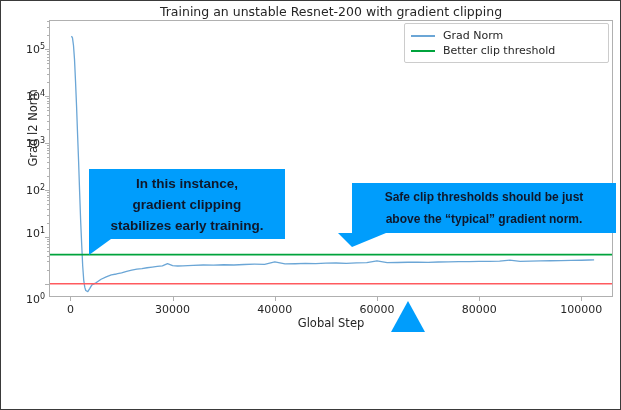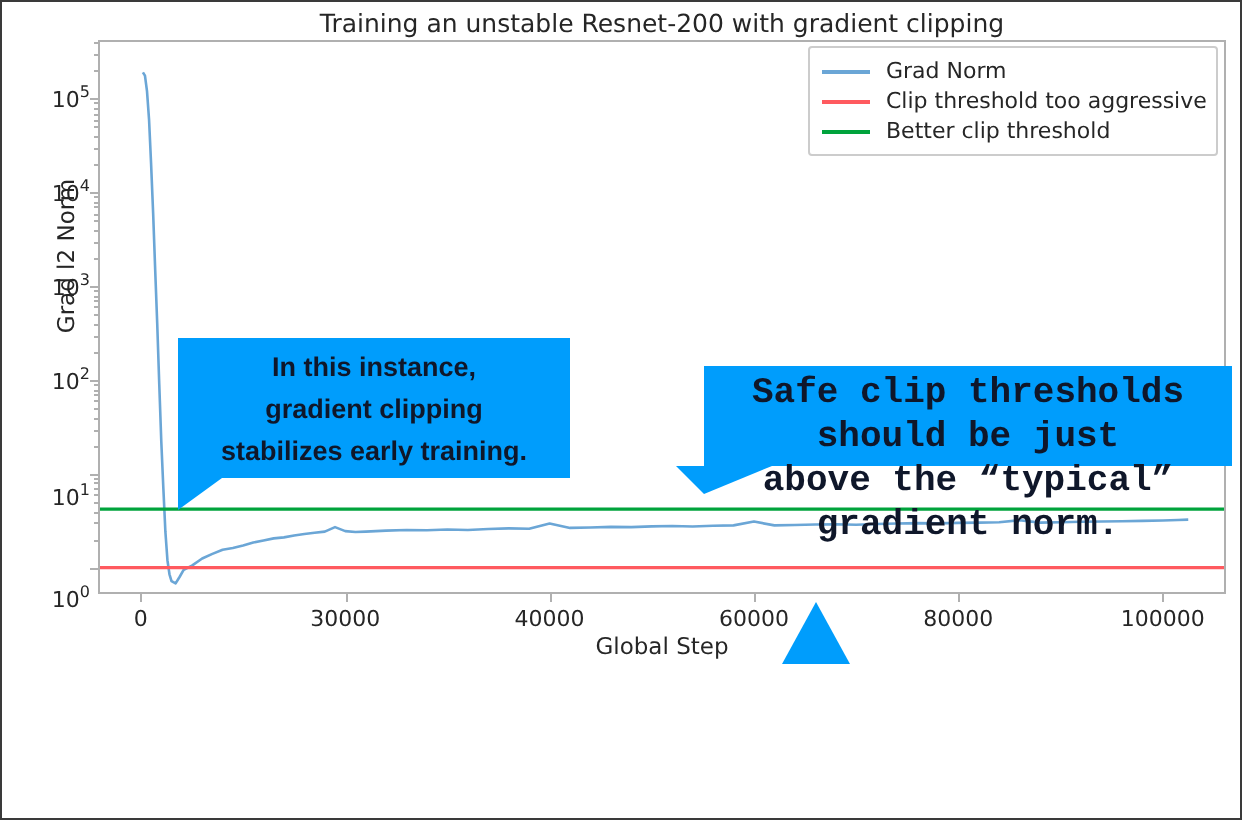--- a/index.html
+++ b/index.html
@@ -167,24 +167,23 @@
     height: 70px;
     font-size: 13.5px;
     line-height: 21px;
     padding-top: 4px;
   }
   #callout-2 {
     left: 351px;
     top: 182px;
     width: 264px;
     height: 50px;
-    font-size: 18px;
+    font-size: 12px;
     line-height: 22px;
     padding-top: 3px;
-    font-family: Liberation Mono, monospace;
   }
   #callout-3 {
     left: 343px;
     top: 330px;
     width: 278px;
     height: 72px;
     font-size: 13.5px;
     line-height: 22px;
     padding-top: 3px;
   }
@@ -223,21 +222,21 @@
 <div id="screenshot">
   <div class="figure">
 
     <div id="chart-title">Training an unstable Resnet-200 with gradient clipping</div>
 
     <div id="ylabel">Grad l2 Norm</div>
     <div id="xlabel">Global Step</div>
 
     <div id="ytick-labels">
         <div class="ytick-wrap" style="top: 298px;">10<sup>0</sup></div>
-        <div class="ytick-wrap" style="top: 247px;">10<sup>1</sup></div>
+        <div class="ytick-wrap" style="top: 232px;">10<sup>1</sup></div>
         <div class="ytick-wrap" style="top: 188.99px;">10<sup>2</sup></div>
         <div class="ytick-wrap" style="top: 142.075px;">10<sup>3</sup></div>
         <div class="ytick-wrap" style="top: 95.1602px;">10<sup>4</sup></div>
         <div class="ytick-wrap" style="top: 48.2455px;">10<sup>5</sup></div>
       </div>
     <div id="ytick-marks">
         <div class="ytick-major" style="top: 282.819px;"></div>
         <div class="ytick-major" style="top: 235.904px;"></div>
         <div class="ytick-major" style="top: 188.99px;"></div>
         <div class="ytick-major" style="top: 142.075px;"></div>
@@ -311,24 +310,20 @@
           <line x1="0" x2="562" y1="233.5796054032759" y2="233.5796054032759" stroke="#00a33c" stroke-width="1.6"></line>
         </svg>
     </div>
 
     <div id="legend">
         <div class="legend-row">
           <span class="legend-swatch" style="background: rgb(107, 166, 214);"></span>
           <span class="legend-text">Grad Norm</span>
         </div>
         <div class="legend-row">
-          <span class="legend-swatch" style="background: rgb(255, 90, 95);"></span>
-          <span class="legend-text">Clip threshold too aggressive</span>
-        </div>
-        <div class="legend-row">
           <span class="legend-swatch" style="background: rgb(0, 163, 60);"></span>
           <span class="legend-text">Better clip threshold</span>
         </div>
       </div>
 
     <div class="tail" id="callout-1-tail"></div>
     <div class="tail" id="callout-2-tail"></div>
     <div class="tail" id="callout-3-tail"></div>
 
     <div class="callout" id="callout-1">

